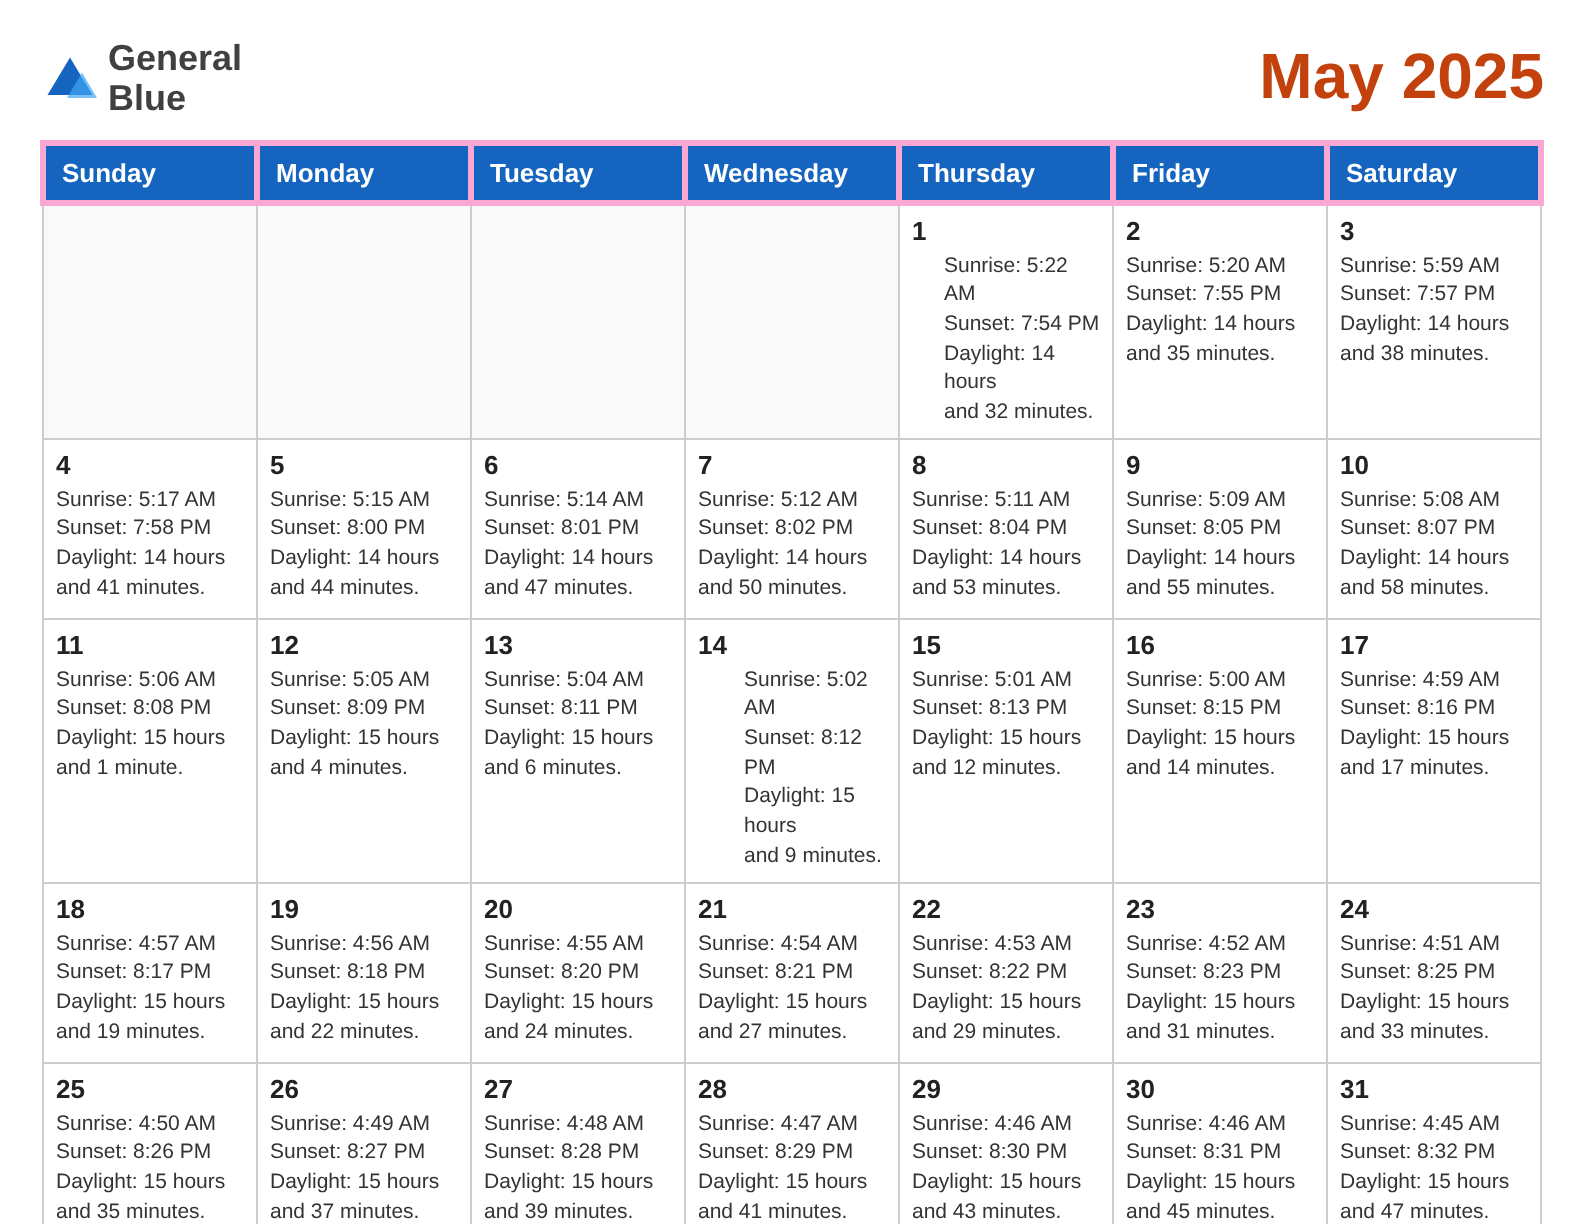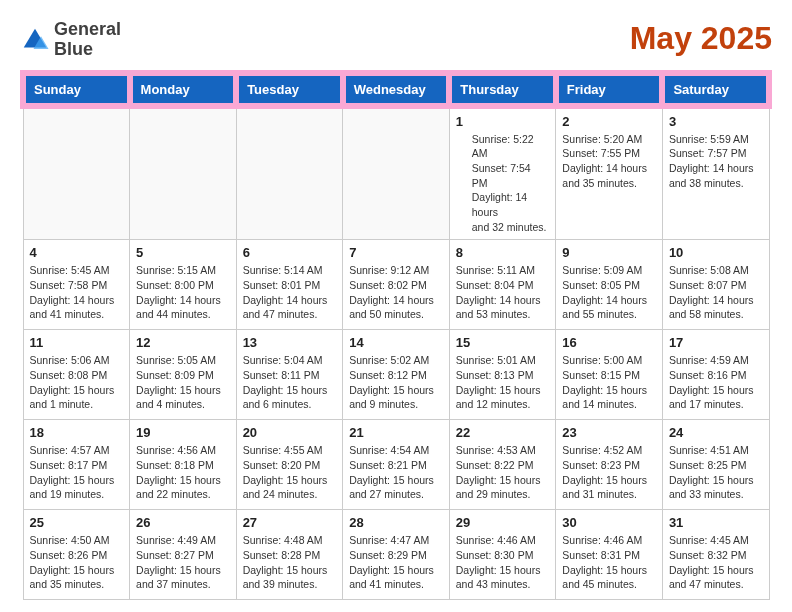--- a/index.html
+++ b/index.html
@@ -49,21 +49,21 @@
       border-collapse: collapse;
       border: 1px solid #ccc;
     }
     .calendar th {
       background: #1565c0;
       color: #fff;
       font-size: 13px;
       font-weight: bold;
       padding: 6px 8px;
       text-align: left;
-      border: 6px solid #f9a8d4;
+      border: 3px solid #f9a8d4;
     }
     .calendar td {
       border: 1px solid #ccc;
       vertical-align: top;
       padding: 5px 6px;
       font-size: 11px;
       color: #333;
       width: calc(100% / 7);
       min-height: 80px;
     }
@@ -140,42 +140,42 @@
           <div class="day-num">3</div>
           <div class="day-info" style="white-space: pre-line;">Sunrise: 5:59 AM
 Sunset: 7:57 PM
 Daylight: 14 hours
 and 38 minutes.</div>
         </td>
       </tr>
       <tr class="week-row">
         <td>
           <div class="day-num">4</div>
-          <div class="day-info" style="white-space: pre-line;">Sunrise: 5:45 AM
+          <div class="day-info" style="white-space: pre-line;">Sunrise: 5:17 AM
 Sunset: 7:58 PM
 Daylight: 14 hours
 and 41 minutes.</div>
         </td>
         <td>
           <div class="day-num">5</div>
           <div class="day-info" style="white-space: pre-line;">Sunrise: 5:15 AM
 Sunset: 8:00 PM
 Daylight: 14 hours
 and 44 minutes.</div>
         </td>
         <td>
           <div class="day-num">6</div>
           <div class="day-info" style="white-space: pre-line;">Sunrise: 5:14 AM
 Sunset: 8:01 PM
 Daylight: 14 hours
 and 47 minutes.</div>
         </td>
         <td>
           <div class="day-num">7</div>
-          <div class="day-info" style="white-space: pre-line;">Sunrise: 9:12 AM
+          <div class="day-info" style="white-space: pre-line;">Sunrise: 5:12 AM
 Sunset: 8:02 PM
 Daylight: 14 hours
 and 50 minutes.</div>
         </td>
         <td>
           <div class="day-num">8</div>
           <div class="day-info" style="white-space: pre-line;">Sunrise: 5:11 AM
 Sunset: 8:04 PM
 Daylight: 14 hours
 and 53 minutes.</div>
@@ -212,21 +212,21 @@
         </td>
         <td>
           <div class="day-num">13</div>
           <div class="day-info" style="white-space: pre-line;">Sunrise: 5:04 AM
 Sunset: 8:11 PM
 Daylight: 15 hours
 and 6 minutes.</div>
         </td>
         <td>
           <div class="day-num">14</div>
-          <div class="day-info" style="white-space: pre-line;">Sunrise: 5:02 AM
+          <div class="day-info" style="white-space: pre-line; margin-left: 23px;">Sunrise: 5:02 AM
 Sunset: 8:12 PM
 Daylight: 15 hours
 and 9 minutes.</div>
         </td>
         <td>
           <div class="day-num">15</div>
           <div class="day-info" style="white-space: pre-line;">Sunrise: 5:01 AM
 Sunset: 8:13 PM
 Daylight: 15 hours
 and 12 minutes.</div>

